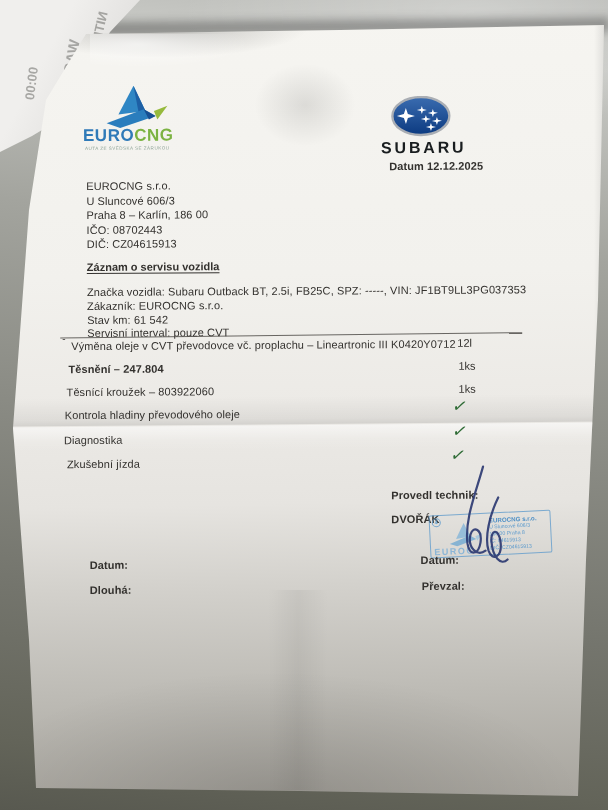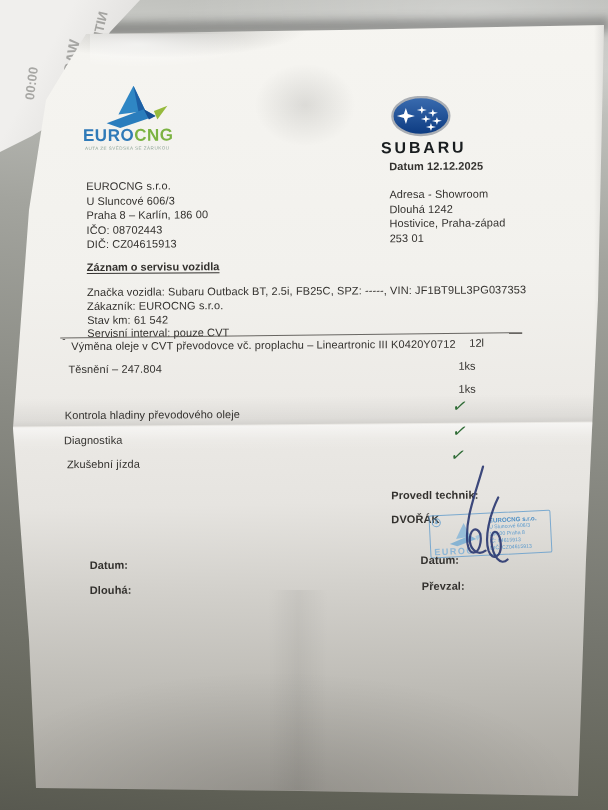--- a/index.html
+++ b/index.html
@@ -117,44 +117,39 @@
           <polygon fill="#fff" points="31,10 32,13 36,14 32,15 31,18 30,15 26,14 30,13"></polygon>
           <polygon fill="#fff" points="42,13 43,16 47,17 43,18 42,21 41,18 37,17 41,16"></polygon>
           <polygon fill="#fff" points="35,19 36,22 40,23 36,24 35,27 34,24 30,23 34,22"></polygon>
           <polygon fill="#fff" points="46,21 47,24 51,25 47,26 46,29 45,26 41,25 45,24"></polygon>
           <polygon fill="#fff" points="40,27 41,30 45,31 41,32 40,35 39,32 35,31 39,30"></polygon>
         </svg>
         <div class="subaru-word" style="position:absolute;left:0;top:43px;">SUBARU</div>
       </div>
 
       <div class="abs t b" style="left:390px;top:161px;">Datum 12.12.2025</div>
-      <div class="abs t" style="left:390px;top:189px;">
-        <div>Adresa - Showroom</div>
-        <div>Dlouhá 1242</div>
-        <div>Hostivice, Praha-západ</div>
-        <div>253 01</div>
-      </div>
 
       <div class="abs title" style="left:87px;top:261px;text-decoration:underline;">Záznam o servisu vozidla</div>
       <div class="abs t" style="left:87px;top:286px;line-height:13.8px;">
         <div>Značka vozidla: Subaru Outback BT, 2.5i, FB25C, SPZ: -----, VIN: JF1BT9LL3PG037353</div>
         <div>Zákazník: EUROCNG s.r.o.</div>
         <div>Stav km: 61 542</div>
         <div>Servisní interval: pouze CVT</div>
       </div>
 
       <div class="abs rule" style="left:60px;top:336px;width:462px;transform:rotate(-0.3deg);"></div>
       <div class="abs" style="left:62px;top:333px;font-size:10px;">-</div>
 
       <div class="abs t" style="left:71px;top:339px;">Výměna oleje v CVT převodovce vč. proplachu – Lineartronic III K0420Y0712</div>
-      <div class="abs qty" style="left:469px;top:339px;">12l</div>
+      <div class="abs qty" style="left:457px;top:339px;">12l</div>
 
-      <div class="abs t" style="left:68px;top:362px;">Těsnění – 247.804</div>
+      <div class="abs t" style="left:68px;top:362px;font-weight:bold;">Těsnění – 247.804</div>
       <div class="abs qty" style="left:458px;top:362px;">1ks</div>
 
+      <div class="abs t" style="left:66px;top:385px;">Těsnící kroužek – 803922060</div>
       <div class="abs qty" style="left:458px;top:385px;">1ks</div>
 
       <div class="abs t" style="left:64px;top:408px;">Kontrola hladiny převodového oleje</div>
       <div class="abs check" style="left:452px;top:398px;">✓</div>
 
       <div class="abs t" style="left:63px;top:433px;">Diagnostika</div>
       <div class="abs check" style="left:452px;top:423px;">✓</div>
 
       <div class="abs t" style="left:66px;top:457px;">Zkušební jízda</div>
       <div class="abs check" style="left:450px;top:447px;">✓</div>

